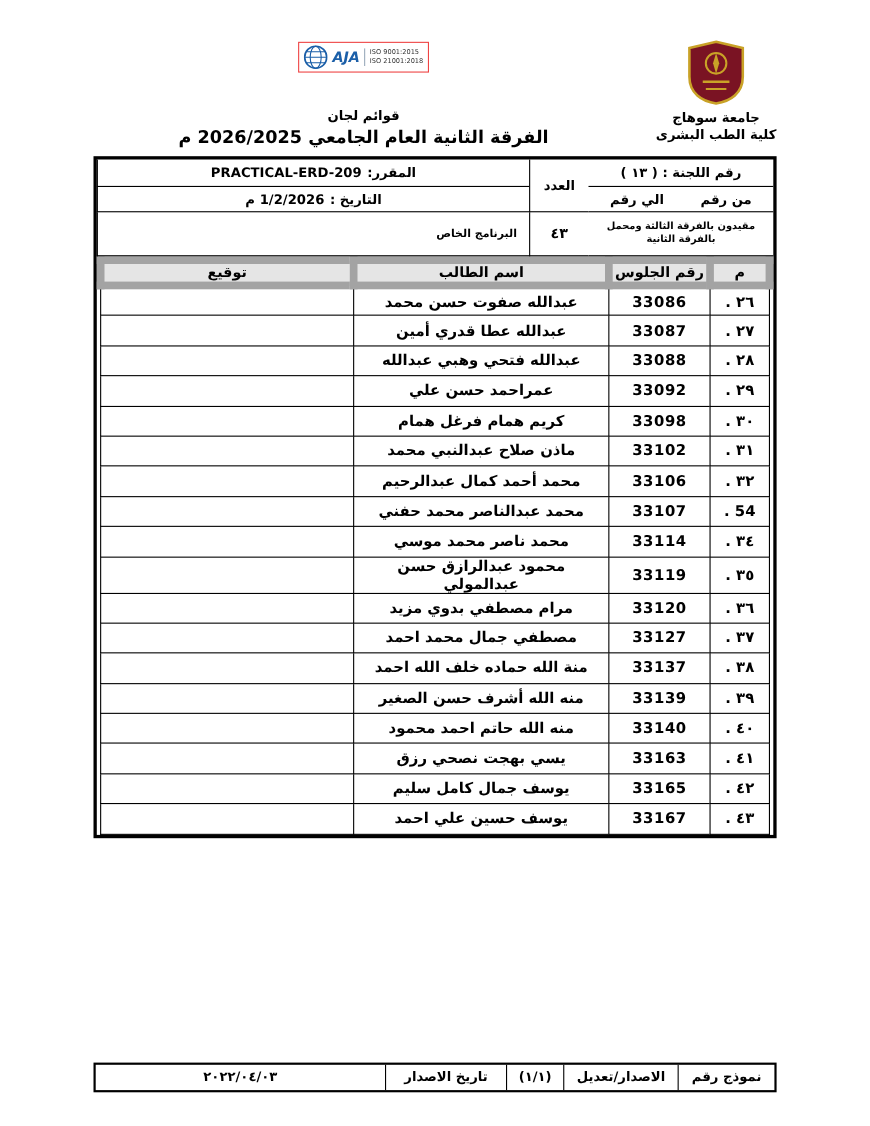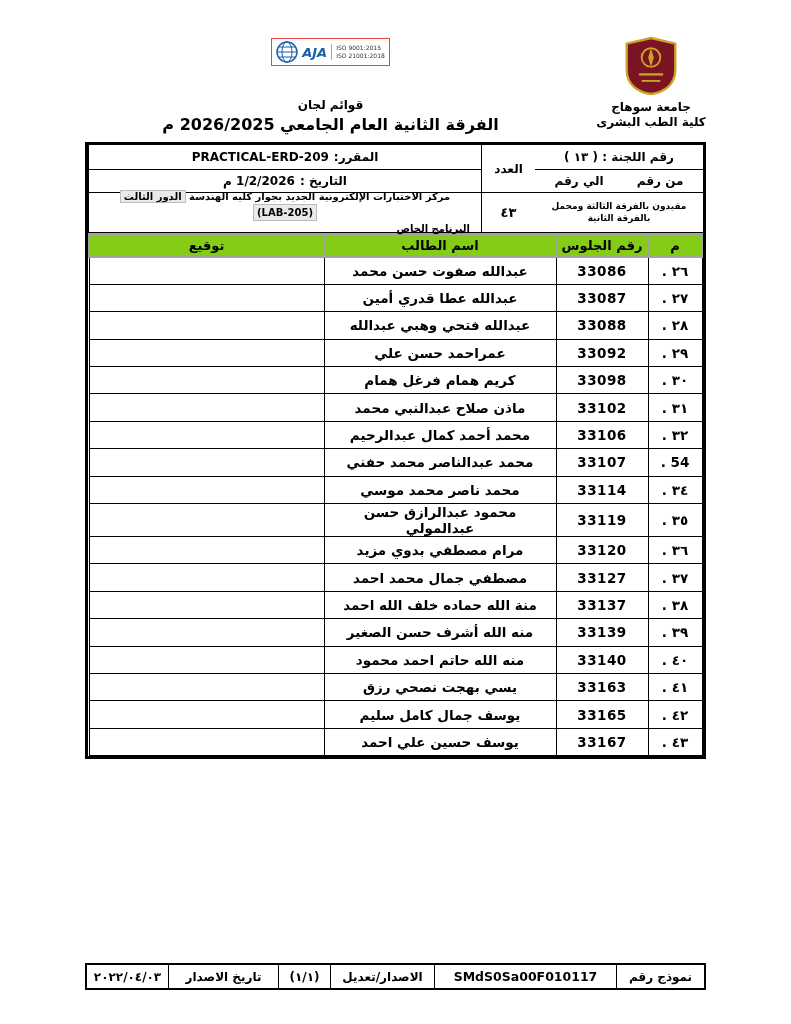--- a/index.html
+++ b/index.html
@@ -42,21 +42,21 @@
   .i-date { grid-column:3; grid-row:2; gap:5px; }
   .i-note { grid-column:1; grid-row:3; font-size:9px; line-height:1.3; }
   .i-count-value { grid-column:2; grid-row:3; font-size:13px; }
   .i-location { grid-column:3; grid-row:3; flex-direction:column; font-size:10px; line-height:1.5; }
   .course-value { direction:ltr; font-size:12px; }
   .loc-box { background:#e9e9e9; border:1px solid #bbb; padding:0 3px; }
   .loc-lab { direction:ltr; display:inline-block; }
   .loc-line2 { align-self:flex-start; padding-right:8px; }
 
   table.students { width:100%; border-collapse:collapse; table-layout:fixed; }
-  .students th { border:2px solid #a3a3a3; background:#84cc16; height:23px; font-size:13px; font-weight:bold; text-align:center; }
+  .students th { border:7px solid #a3a3a3; background:#e5e5e5; height:23px; font-size:13px; font-weight:bold; text-align:center; }
   .students td { border:1px solid #000; height:27.4px; font-size:13.5px; font-weight:bold; text-align:center; padding:0 4px; }
   .c-seat { direction:ltr; letter-spacing:0.5px; }
   .c-idx { font-size:12px; }
 
   
   .footer { display:flex; border:2.5px solid #000; margin-top:204px; height:27px; align-items:stretch;
             font-weight:bold; font-size:12px; }
   .fcell { display:flex; align-items:center; justify-content:center; border-left:1px solid #000; padding:0 4px; }
   .fcell:last-child { border-left:none; }
   .f-form-label { width:88px; }
@@ -121,25 +121,20 @@
         <span>من رقم</span>
         <span>الي رقم</span>
       </div>
       <div class="icell i-date bL">
         <span>التاريخ :</span>
         <span>1/2/2026 م</span>
       </div>
       <div class="icell i-note">مقيدون بالفرقة الثالثة ومحمل بالفرقة الثانية</div>
       <div class="icell i-count-value bL">٤٣</div>
       <div class="icell i-location bL">
-        <span>
-          <span>مركز الاختبارات الإلكترونية الجديد بجوار كليه الهندسة</span>
-          <span class="loc-box">الدور الثالث</span>
-          <span class="loc-box loc-lab">(LAB-205)</span>
-        </span>
         <span class="loc-line2">البرنامج الخاص</span>
       </div>
     </div>
 
     <table class="students">
       <colgroup>
           <col style="width:54px">
           <col style="width:92px">
           <col style="width:232px">
           <col>
@@ -260,20 +255,19 @@
             <td class="c-seat">33167</td>
             <td class="c-name">يوسف حسين علي احمد</td>
             <td class="c-sign"></td>
           </tr>
         </tbody>
     </table>
   </div>
 
   <div class="footer">
     <div class="fcell f-form-label">نموذج رقم</div>
-    <div class="fcell f-form-value">SMdS0Sa00F010117</div>
     <div class="fcell f-rev-label">الاصدار/تعديل</div>
     <div class="fcell f-rev-value">(١/١)</div>
     <div class="fcell f-date-label">تاريخ الاصدار</div>
     <div class="fcell f-date-value">٢٠٢٢/٠٤/٠٣</div>
   </div>
 
 </div>
 
 </body></html>

